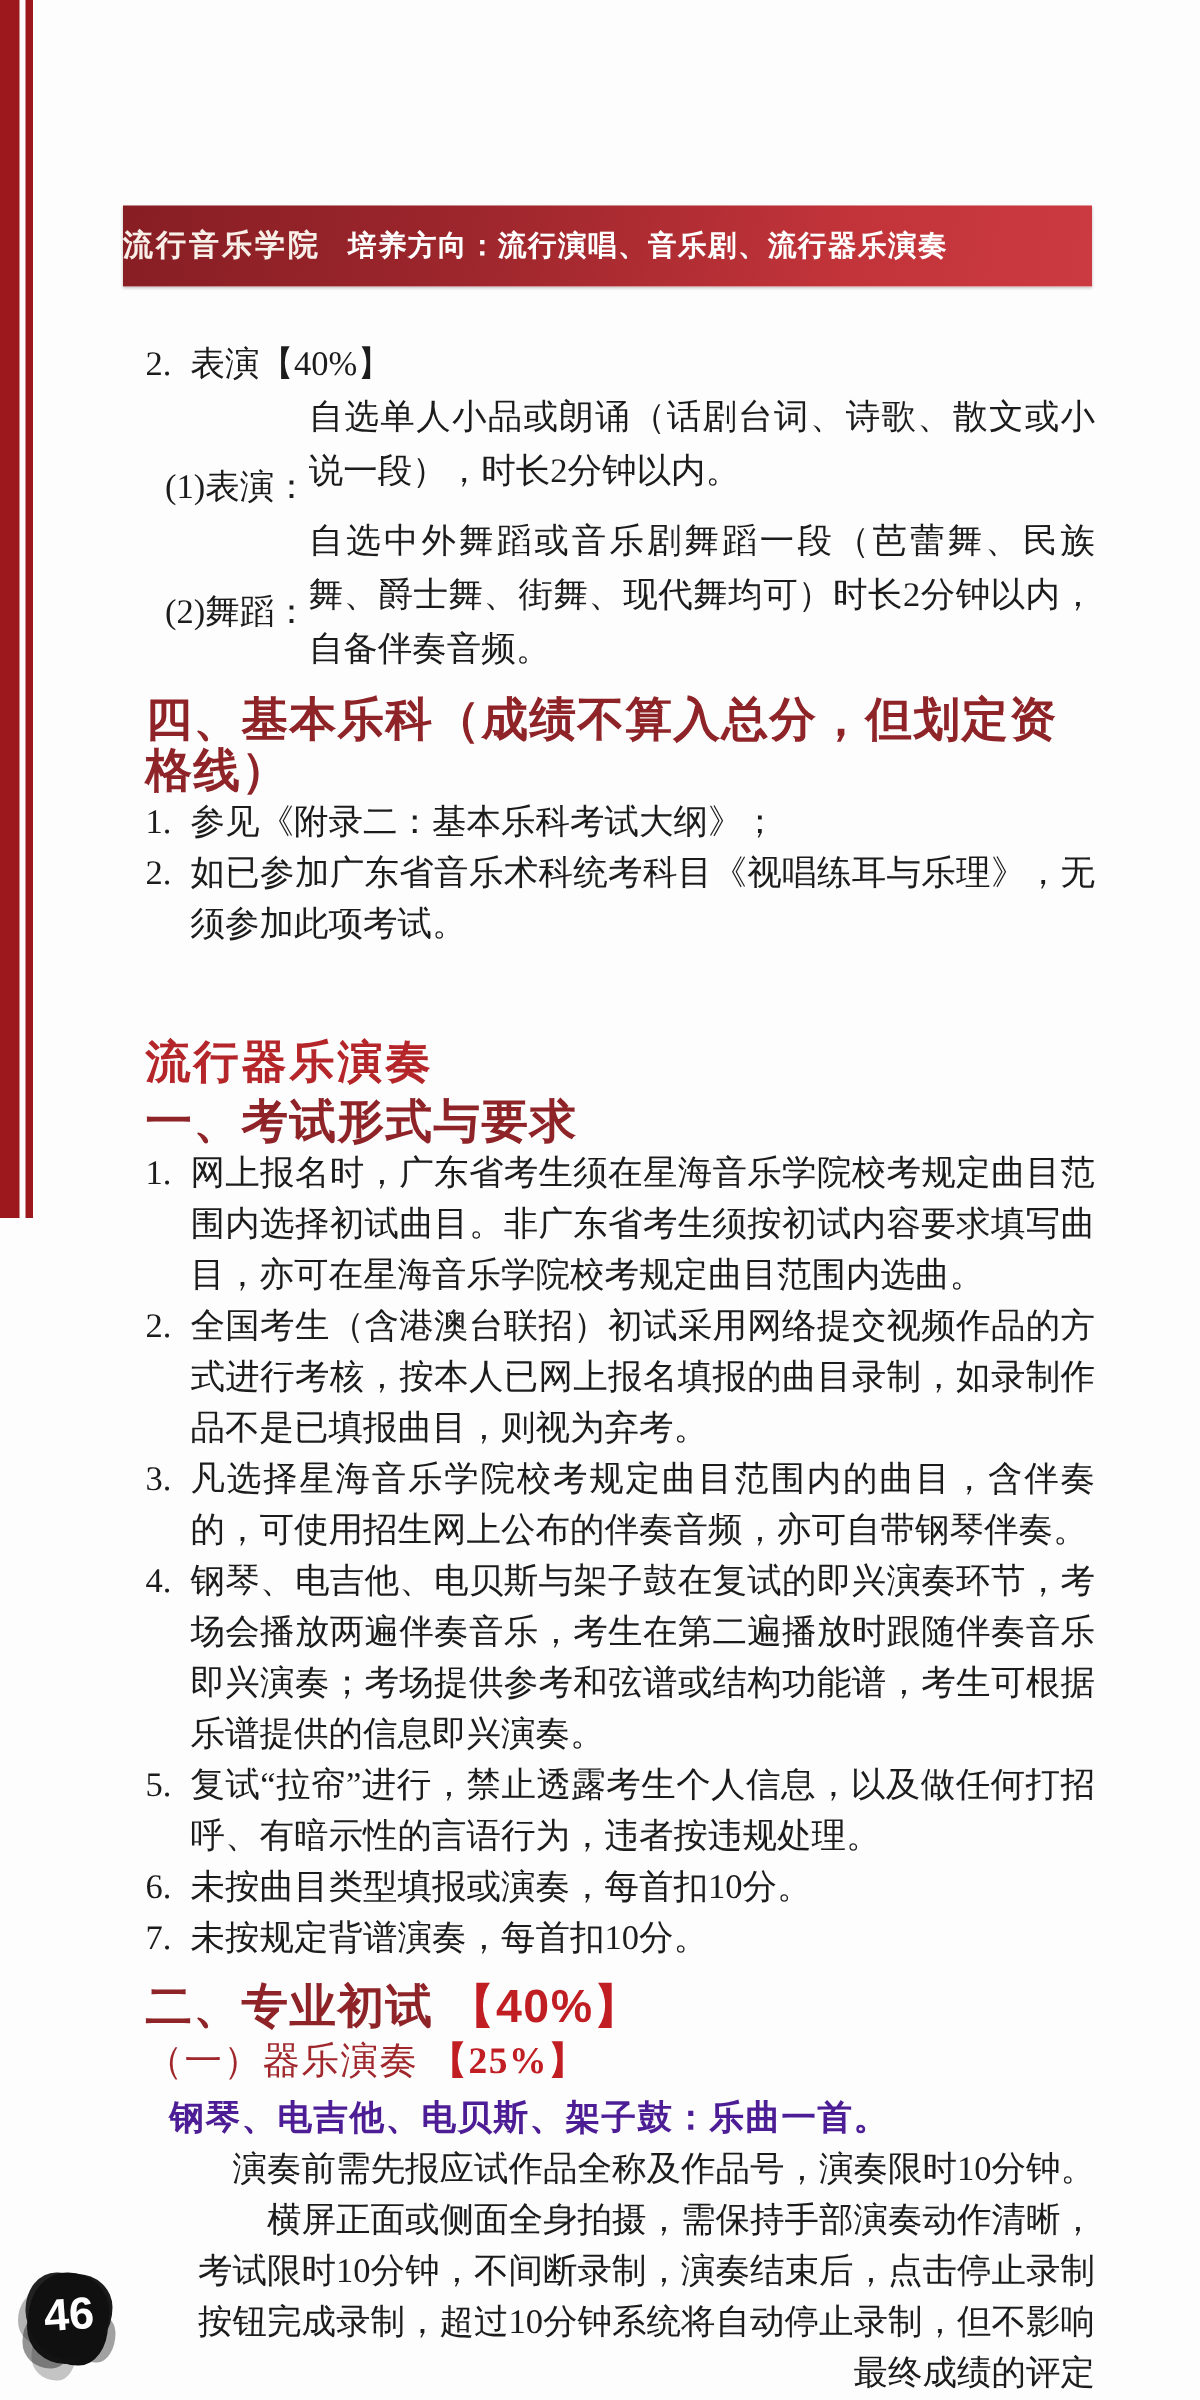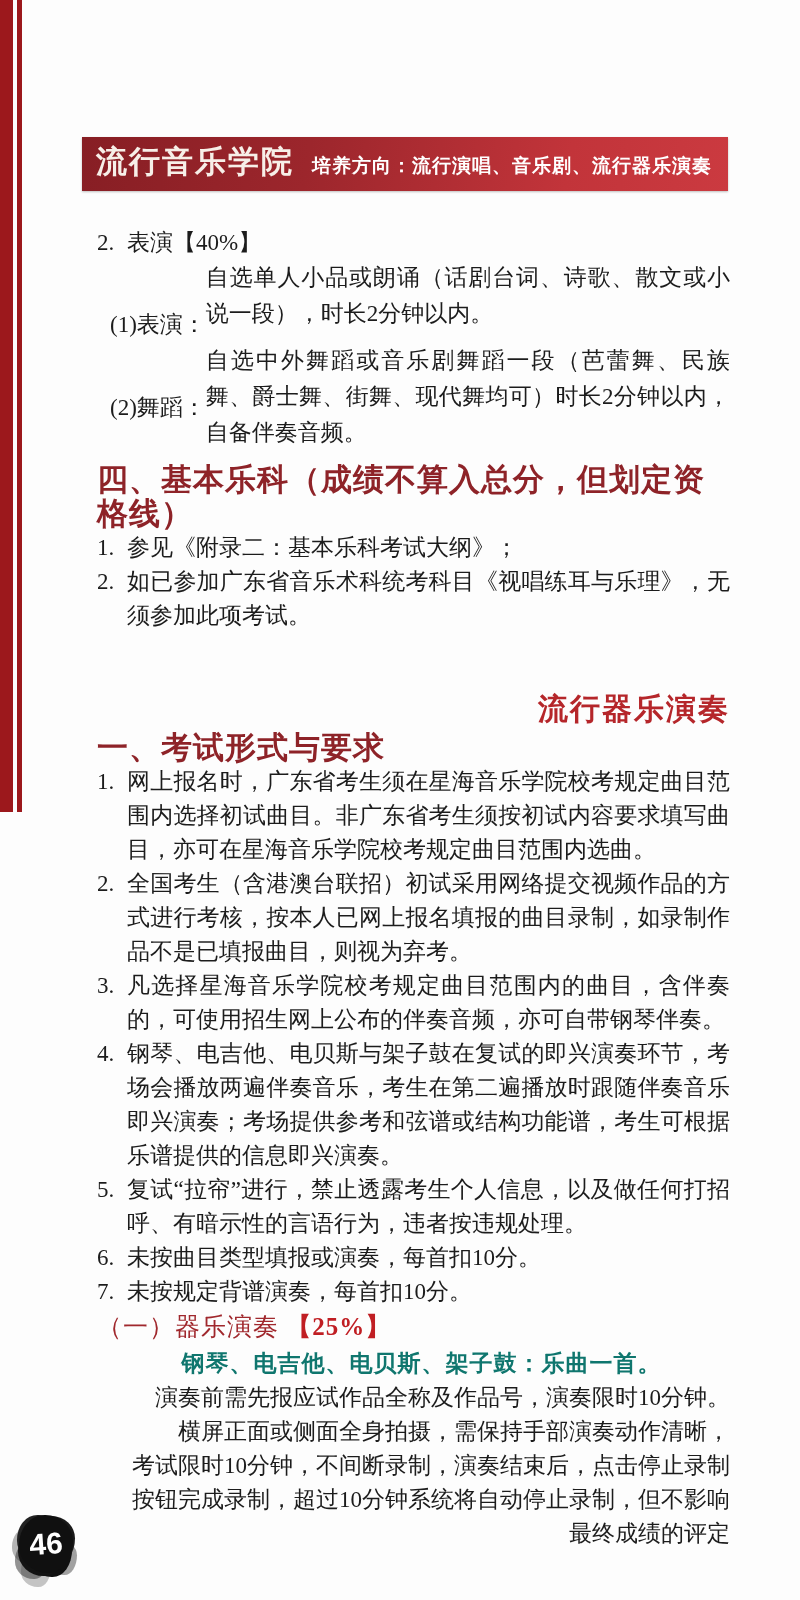--- a/index.html
+++ b/index.html
@@ -14,23 +14,23 @@
   .stripe-inner{position:absolute;left:17px;top:0;width:5px;height:812px;background:#9c181c;}
 
   
   .banner{
     position:absolute;left:82px;top:137px;width:646px;height:54px;
     background:linear-gradient(100deg,#871e24 0%,#9c262c 35%,#c2343a 75%,#cb3a40 100%);
     display:flex;align-items:baseline;white-space:nowrap;
     box-shadow:0 1px 2px rgba(0,0,0,.25);
   }
   .banner-title{
-    font-size:31px;font-weight:bold;color:#f7efe8;
-    margin-left:14px;letter-spacing:2px;line-height:54px;
-    font-family:Liberation Mono, monospace;
+    font-size:20px;font-weight:bold;color:#f7efe8;
+    margin-left:0;letter-spacing:2px;line-height:54px;
+    font-family:Liberation Serif, serif;
   }
   .banner-subtitle{
     font-size:19px;font-weight:bold;color:#ffffff;
     margin-left:18px;letter-spacing:1px;
     font-family:"Liberation Sans","DejaVu Sans",sans-serif;
   }
 
   
   .content{
     position:absolute;left:97px;top:226px;width:633px;
@@ -47,32 +47,32 @@
     text-align:left;letter-spacing:1px;
   }
   .sec-heading .pct{color:#c01e23;}
   .h-four{margin-top:12px;}
   .num-list{margin:0;}
   .num-item{display:flex;line-height:34px;}
   .num{flex:0 0 30px;}
   .num-text{flex:1 1 auto;text-align:justify;}
 
   .chapter-title{
-    margin-top:54px;text-align:right;color:#b5262a;font-weight:bold;
+    margin-top:54px;text-align:left;color:#b5262a;font-weight:bold;
     font-size:30px;line-height:44px;letter-spacing:2px;
     font-family:"Liberation Sans","DejaVu Sans",sans-serif;
   }
   .h-two{margin-top:10px;line-height:38px;}
   .sub-heading{
     color:#a0282d;font-size:25px;line-height:36px;letter-spacing:1px;text-align:left;
   }
   .sub-heading .pct{color:#c01e23;font-weight:bold;}
   .bold-line{
-    margin-left:16px;font-weight:bold;color:#0f766e;line-height:36px;
-    font-family:"Liberation Sans","DejaVu Sans",sans-serif;letter-spacing:1px;text-align:center;
+    margin-left:16px;font-weight:bold;color:#4c1d95;line-height:36px;
+    font-family:"Liberation Sans","DejaVu Sans",sans-serif;letter-spacing:1px;text-align:left;
   }
   .detail-line{margin-left:29px;line-height:34px;text-align:right;}
 
   
   .badge{position:absolute;left:15px;top:1512px;width:62px;height:64px;}
   .badge-core{
     position:absolute;left:4px;top:3px;width:54px;height:58px;background:#101010;
     border-radius:48% 52% 46% 54% / 52% 46% 56% 48%;
     box-shadow:
       -4px 6px 0 -3px #131313,
@@ -157,20 +157,24 @@
     <div class="num-item">
       <span class="num">6.</span>
       <span class="num-text">未按曲目类型填报或演奏，每首扣10分。</span>
     </div>
     <div class="num-item">
       <span class="num">7.</span>
       <span class="num-text">未按规定背谱演奏，每首扣10分。</span>
     </div>
   </div>
 
+  <div class="sec-heading h-two">
+    <span>二、专业初试 </span>
+    <span class="pct">【40%】</span>
+  </div>
   <div class="sub-heading">
     <span>（一）器乐演奏</span>
     <span class="pct">【25%】</span>
   </div>
   <div class="bold-line">钢琴、电吉他、电贝斯、架子鼓：乐曲一首。</div>
   <div class="detail-line">演奏前需先报应试作品全称及作品号，演奏限时10分钟。</div>
   <div class="detail-line">横屏正面或侧面全身拍摄，需保持手部演奏动作清晰，</div>
   <div class="detail-line">考试限时10分钟，不间断录制，演奏结束后，点击停止录制</div>
   <div class="detail-line">按钮完成录制，超过10分钟系统将自动停止录制，但不影响</div>
   <div class="detail-line">最终成绩的评定</div>

